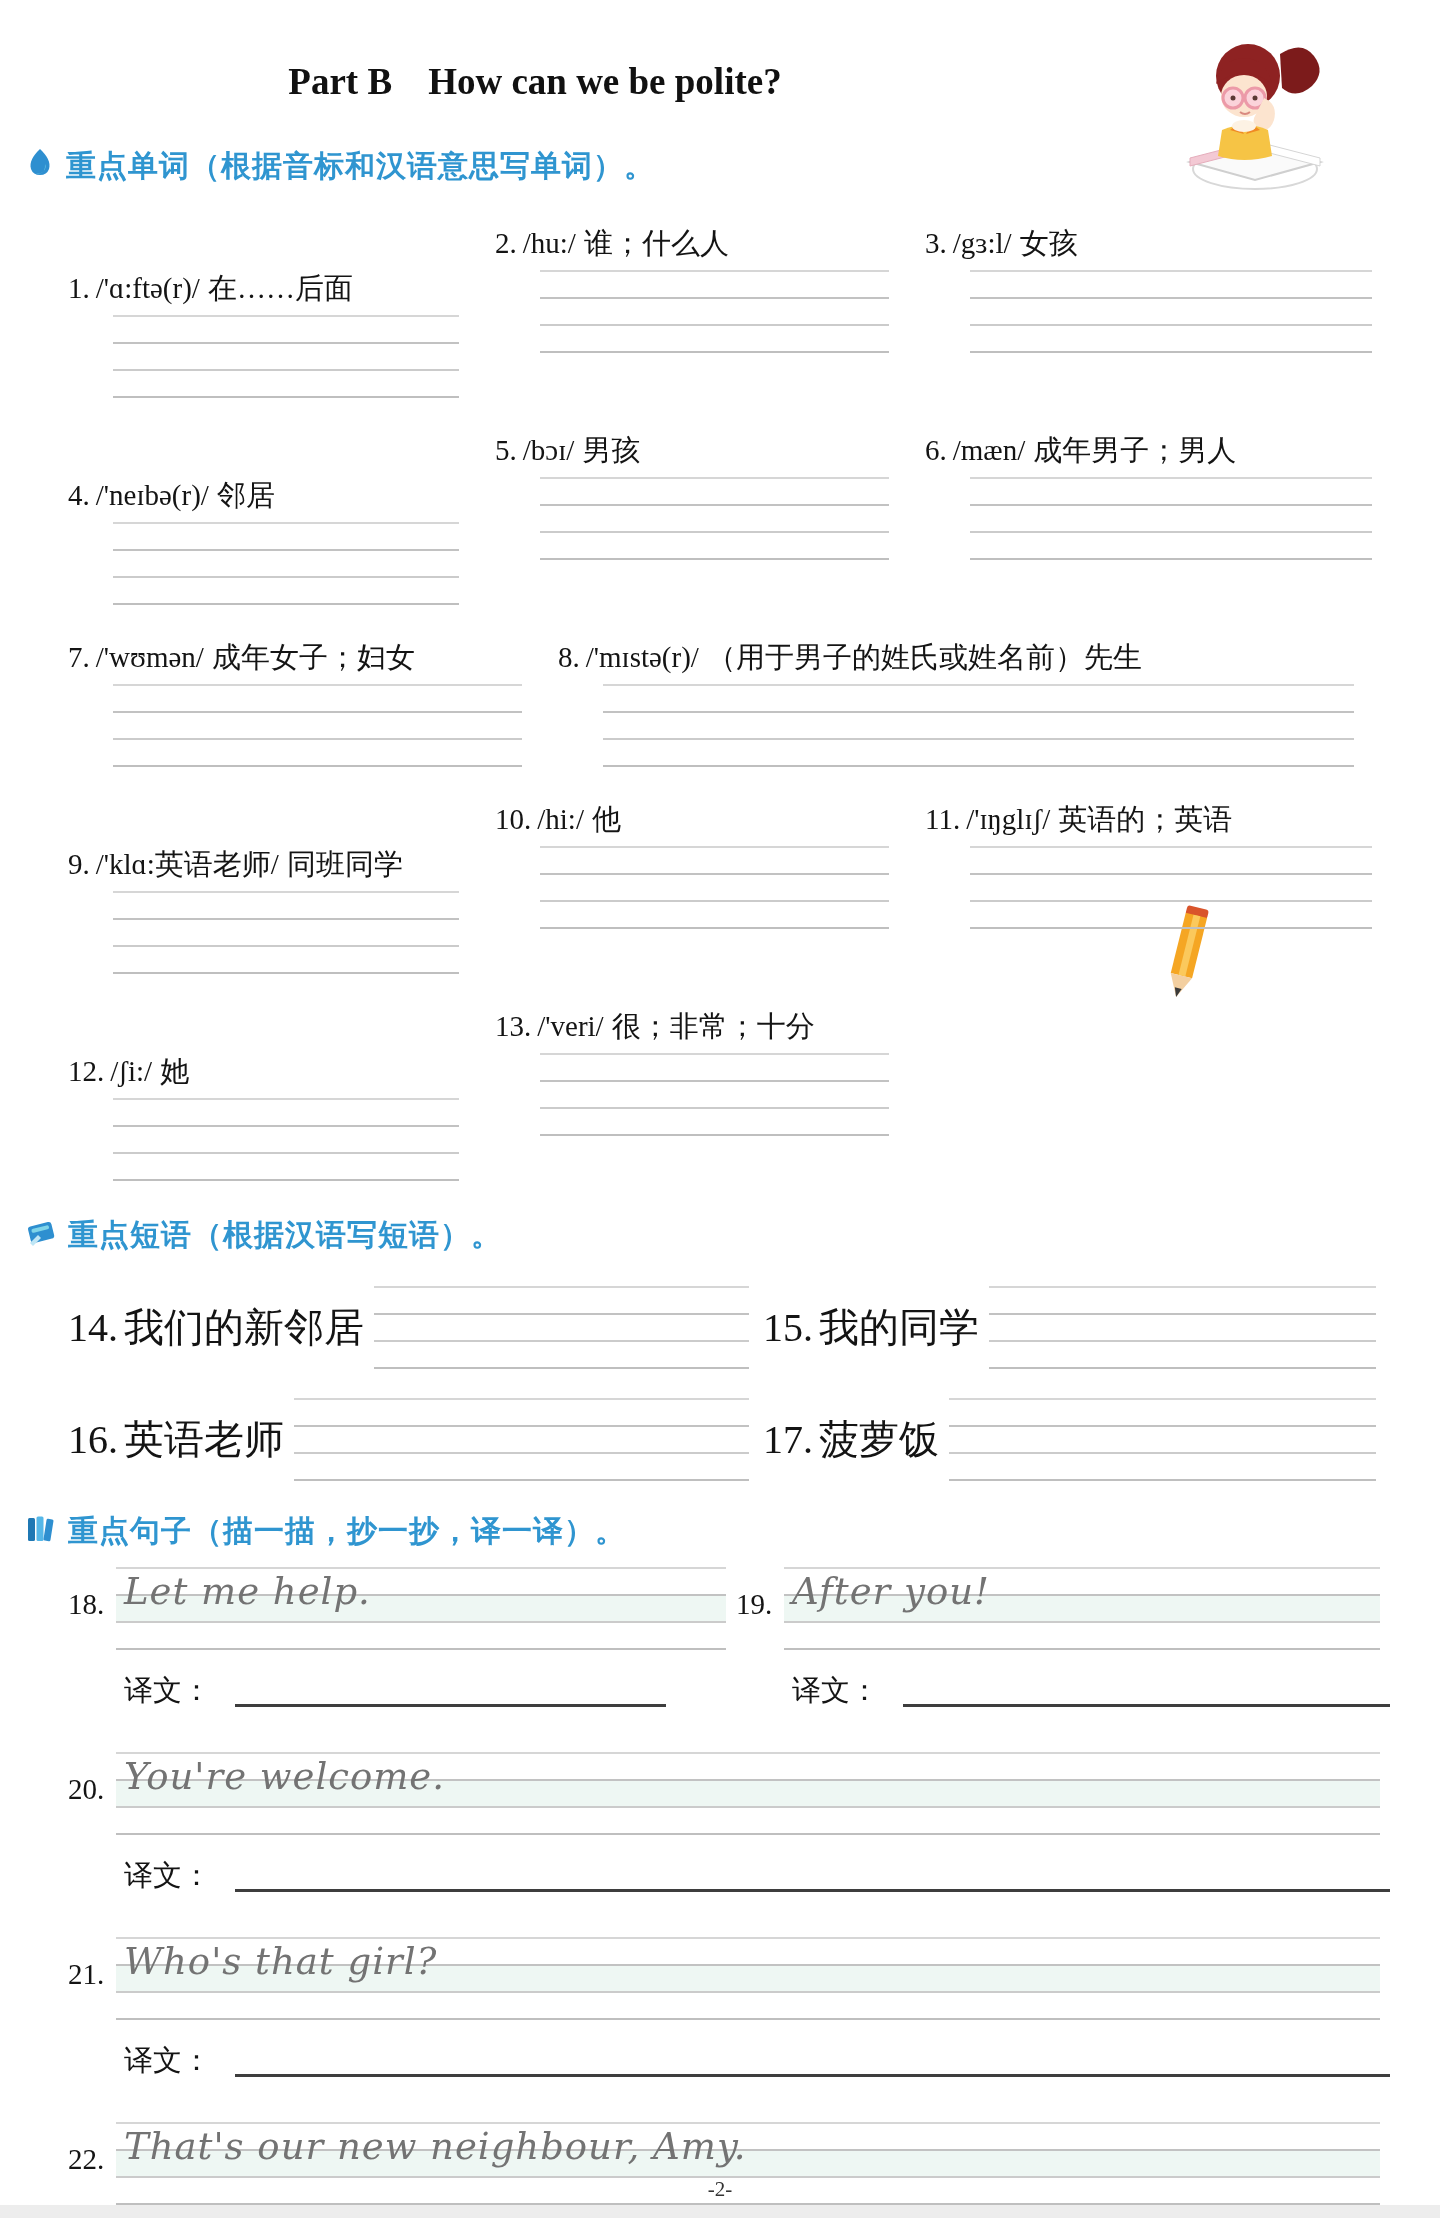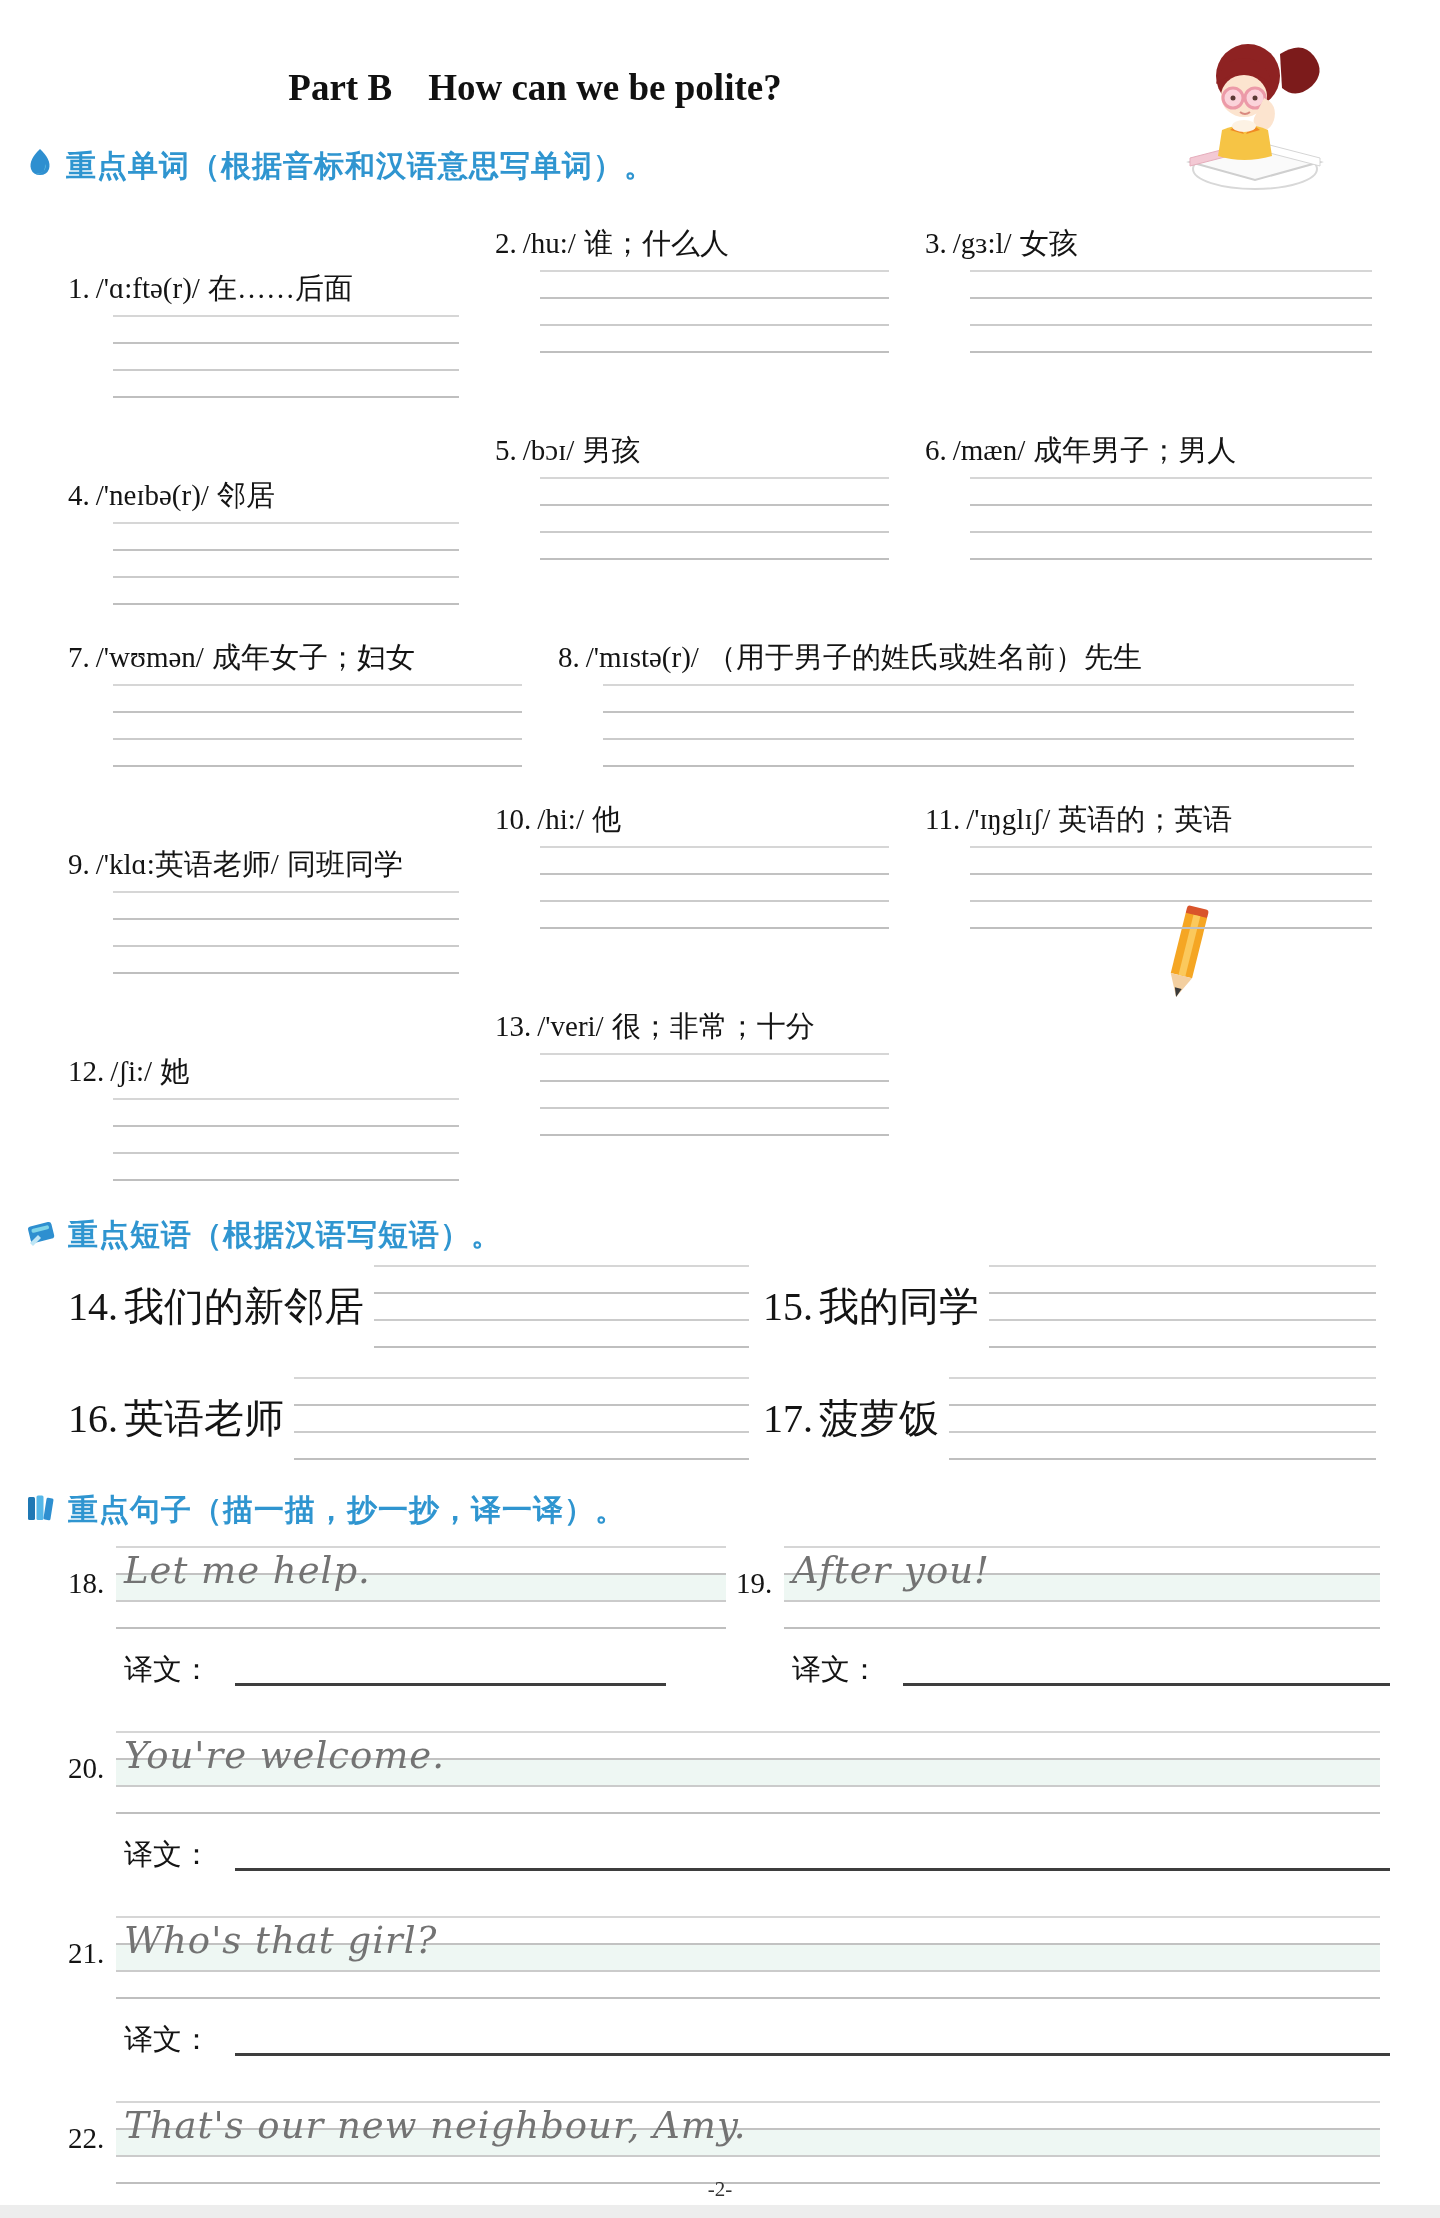--- a/index.html
+++ b/index.html
@@ -1,19 +1,19 @@
 <!DOCTYPE html>
 <html><head>
 <meta charset="utf-8">
 <style>
   html,body{margin:0;padding:0;background:#fff;}
   .page{position:relative;width:1440px;height:2218px;background:#ffffff;overflow:hidden;
         font-family:"Liberation Serif",serif;color:#141414;}
   
-  .title{position:absolute;left:0;right:370px;top:66px;display:flex;justify-content:center;gap:36px;
+  .title{position:absolute;left:0;right:370px;top:60px;display:flex;justify-content:center;gap:36px;
          font-size:37px;font-weight:bold;color:#111;}
   
   .girl{position:absolute;left:1160px;top:34px;}
   .pencil{position:absolute;left:1146px;top:898px;}
   
   .content{padding:146px 50px 0 68px;}
   .sec-head{display:flex;align-items:center;gap:10px;margin-left:-44px;margin-bottom:38px;
             font-family:"Liberation Sans",sans-serif;font-weight:bold;font-size:30px;color:#2f95d0;}
   .sec-head .ttl{letter-spacing:1px;}
   
@@ -267,21 +267,21 @@
         <div class="grid4">
             <i class="gl l1"></i>
             <i class="gl l2"></i>
             <i class="gl l3"></i>
             <i class="gl l4"></i>
           </div>
       </div>
       <div class="c3"></div>
     </div>
 
-    <div class="sec-head" style="margin-bottom:8px;">
+    <div class="sec-head" style="margin-bottom:29px;">
       <span>
         <svg width="34" height="30" viewBox="0 0 34 30">
           <rect x="5" y="7" width="24" height="17" rx="3" fill="#2e8fd0" transform="rotate(-14 17 15)"></rect>
           <rect x="8" y="10" width="18" height="4" rx="2" fill="#7fd4e8" transform="rotate(-14 17 15)"></rect>
           <path d="M6 26 L14 18 L17 21 L9 29 Z" fill="#bfe6f5"></path>
         </svg>
       </span>
       <span class="ttl">重点短语（根据汉语写短语）。</span>
     </div>
 

